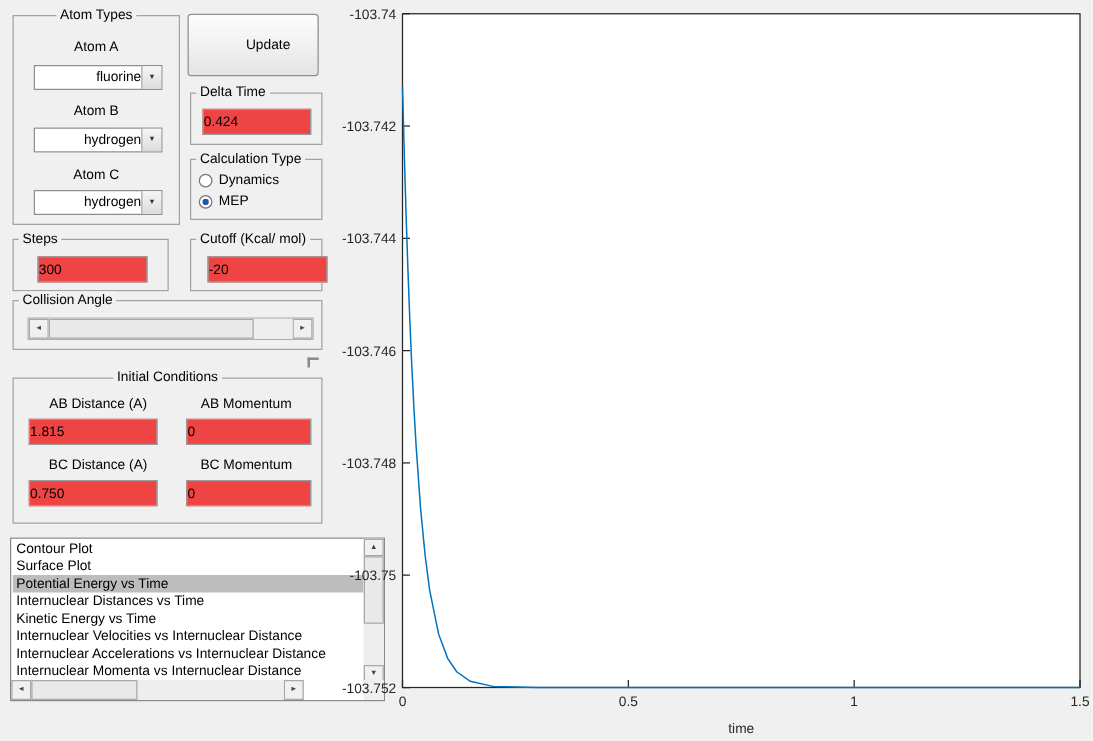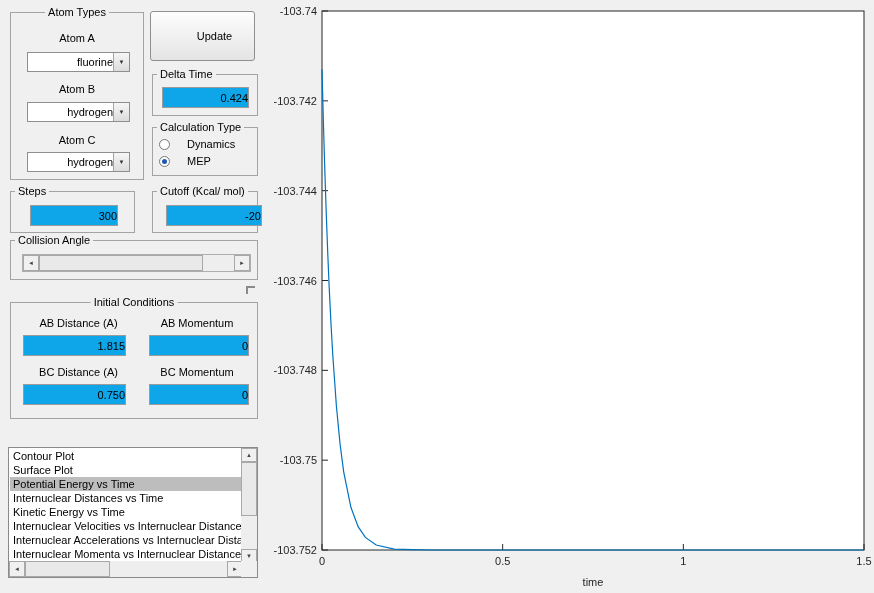--- a/index.html
+++ b/index.html
@@ -18,42 +18,42 @@
   }
   .panel { position: absolute; border: 1px solid #a3a3a3; }
   .panel-title {
     position: absolute; top: -8px; background: #f0f0f0;
     padding: 0 3px; font-size: 11px; line-height: 14px; white-space: nowrap;
   }
   .title-center { left: 50%; transform: translateX(-50%); }
   .title-left { left: 4px; }
   .lbl { position: absolute; text-align: center; font-size: 11px; white-space: nowrap; }
   .edit {
-    position: absolute; border: 1px solid #9b9b9b; background: #0ea5e9;
-    text-align: right; font: 11px "Liberation Sans", sans-serif; padding: 0;
+    position: absolute; border: 1px solid #9b9b9b; background: #ef4444;
+    text-align: left; font: 11px "Liberation Sans", sans-serif; padding: 0;
   }
   .combo {
     position: absolute; height: 20px; border: 1px solid #8f8f8f;
     background: #fff; display: flex; align-items: center; cursor: default;
   }
   .combo-value { flex: 1; padding-left: 4px; overflow: hidden; white-space: nowrap; text-align: right; }
   .combo-btn {
     width: 16px; height: 100%;
     background: linear-gradient(#f6f6f6, #dcdcdc);
     border-left: 1px solid #a5a5a5;
     display: flex; align-items: center; justify-content: center;
     font-size: 6px; color: #333;
   }
   .btn {
     position: absolute; border: 1px solid #8f8f8f; border-radius: 3px;
     background: linear-gradient(#fdfdfd, #e4e4e4);
     font: 11px "Liberation Sans", sans-serif;
     display: flex; align-items: center; justify-content: center; cursor: pointer; padding-left: 24px;
   }
-  .radio-row { position: absolute; display: flex; align-items: center; gap: 17px; }
+  .radio-row { position: absolute; display: flex; align-items: center; gap: 5px; }
   .radio {
     position: relative; width: 11px; height: 11px;
     border: 1px solid #767676; border-radius: 50%; background: #fff;
   }
   .radio.on::after {
     content: ""; position: absolute; left: 2px; top: 2px;
     width: 5px; height: 5px; border-radius: 50%; background: #1f59ae;
   }
   .scrollbar-h { position: absolute; display: flex; background: #ececec; border: 1px solid #aeaeae; }
   .scrollbar-v { position: absolute; display: flex; flex-direction: column; background: #ececec; }
@@ -149,21 +149,21 @@
     <div class="lbl" style="left:10px; top:14px; width:115px;">AB Distance (A)</div>
     <div class="lbl" style="left:130px; top:14px; width:112px;">AB Momentum</div>
     <input class="edit" style="left: 12px; top: 32px; width: 103px; height: 21px;" value="1.815">
     <input class="edit" style="left: 138px; top: 32px; width: 100px; height: 21px;" value="0">
     <div class="lbl" style="left:10px; top:63px; width:115px;text-align:center;">BC Distance (A)</div>
     <div class="lbl" style="left:130px; top:63px; width:112px;">BC Momentum</div>
     <input class="edit" style="left: 12px; top: 81px; width: 103px; height: 21px;" value="0.750">
     <input class="edit" style="left: 138px; top: 81px; width: 100px; height: 21px;" value="0">
   </div>
 
-  <div class="listbox" style="left:8px; top:447px; width:250px; height:131px;">
+  <div class="listbox" style="left:8px; top:430px; width:300px; height:131px;">
     <div class="list-items" id="listbox-items">
         <div class="list-item">Contour Plot</div>
         <div class="list-item">Surface Plot</div>
         <div class="list-item selected">Potential Energy vs Time</div>
         <div class="list-item">Internuclear Distances vs Time</div>
         <div class="list-item">Kinetic Energy vs Time</div>
         <div class="list-item">Internuclear Velocities vs Internuclear Distance</div>
         <div class="list-item">Internuclear Accelerations vs Internuclear Distance</div>
         <div class="list-item">Internuclear Momenta vs Internuclear Distance</div>
       </div>

